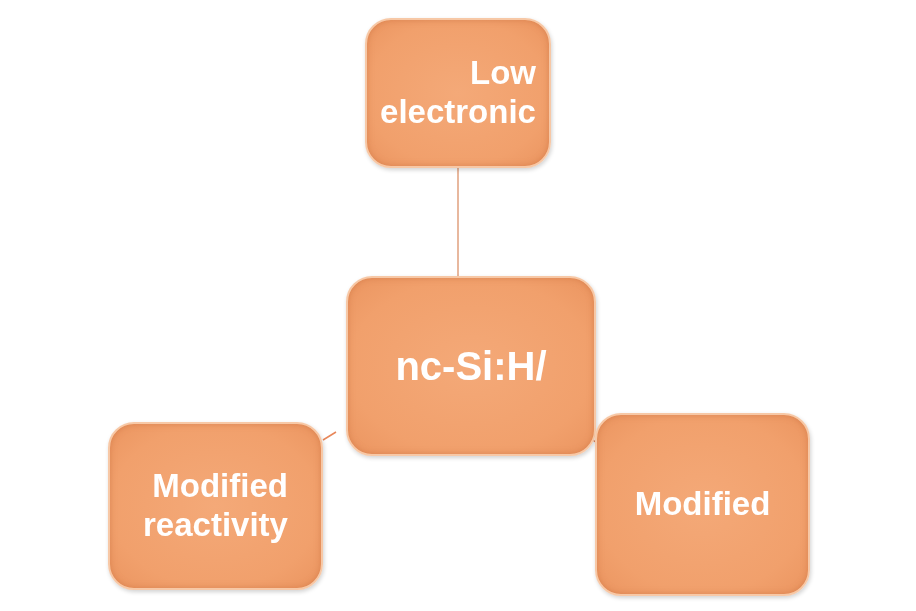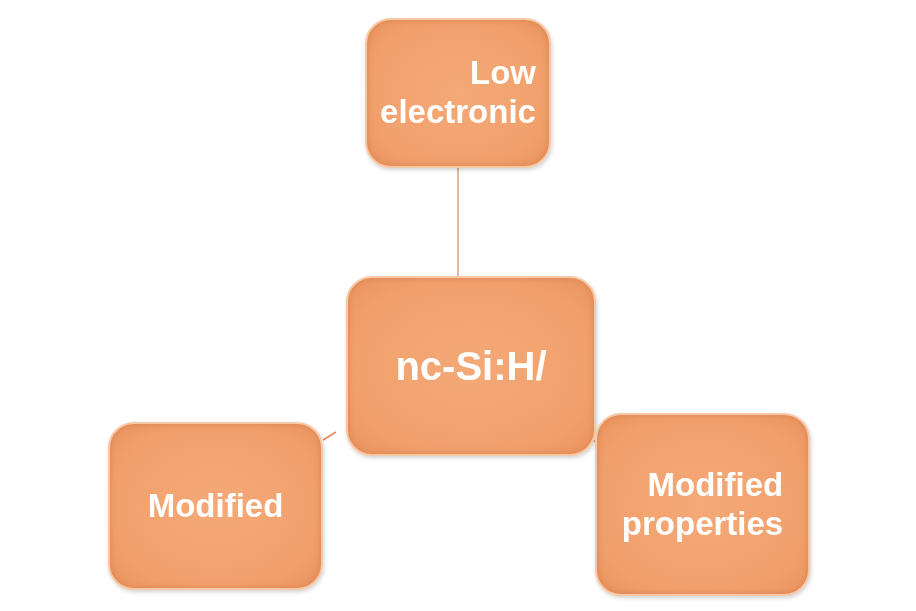--- a/index.html
+++ b/index.html
@@ -44,21 +44,21 @@
 
 <div class="node" id="n-center">
   <div>
     <span>nc-Si:H/</span>
   </div>
 </div>
 
 <div class="node" id="n-left">
   <div>
     <span>Modified</span>
+    <span>reactivity</span>
   </div>
 </div>
 
 <div class="node" id="n-right">
   <div>
     <span>Modified</span>
-    <span>properties</span>
   </div>
 </div>
 
 </body></html>

